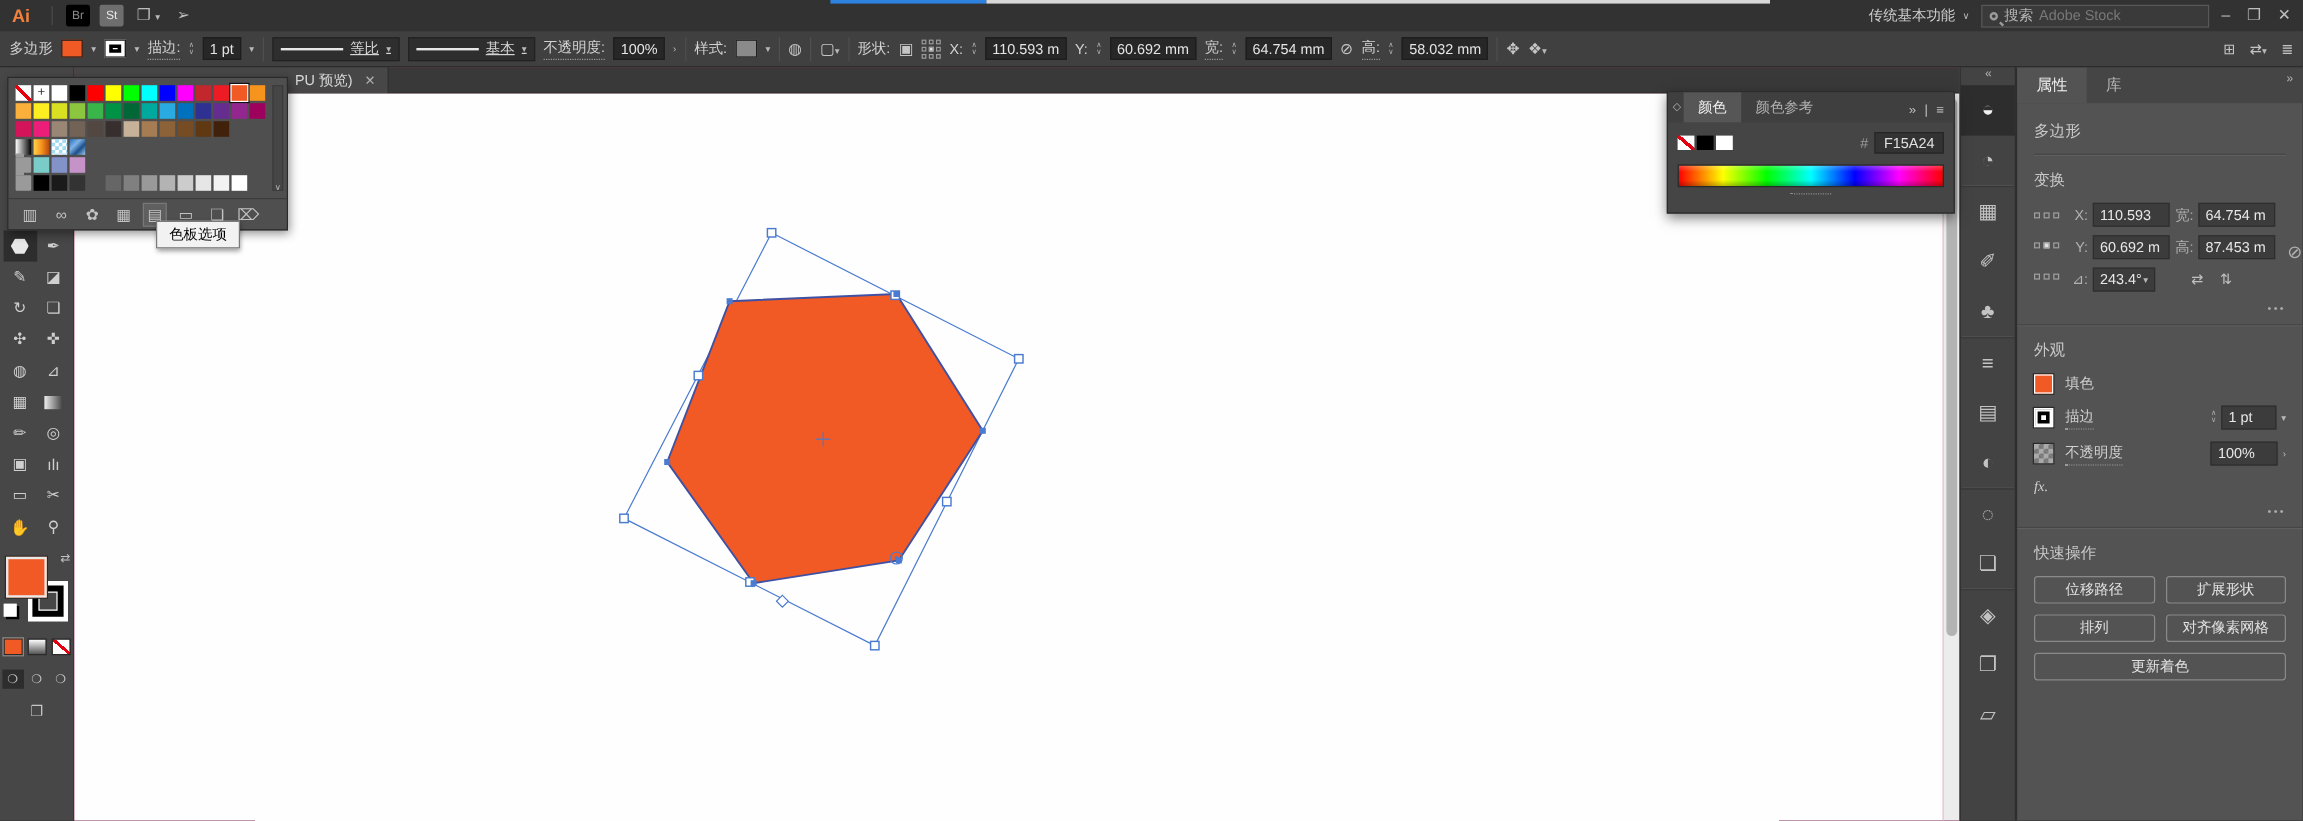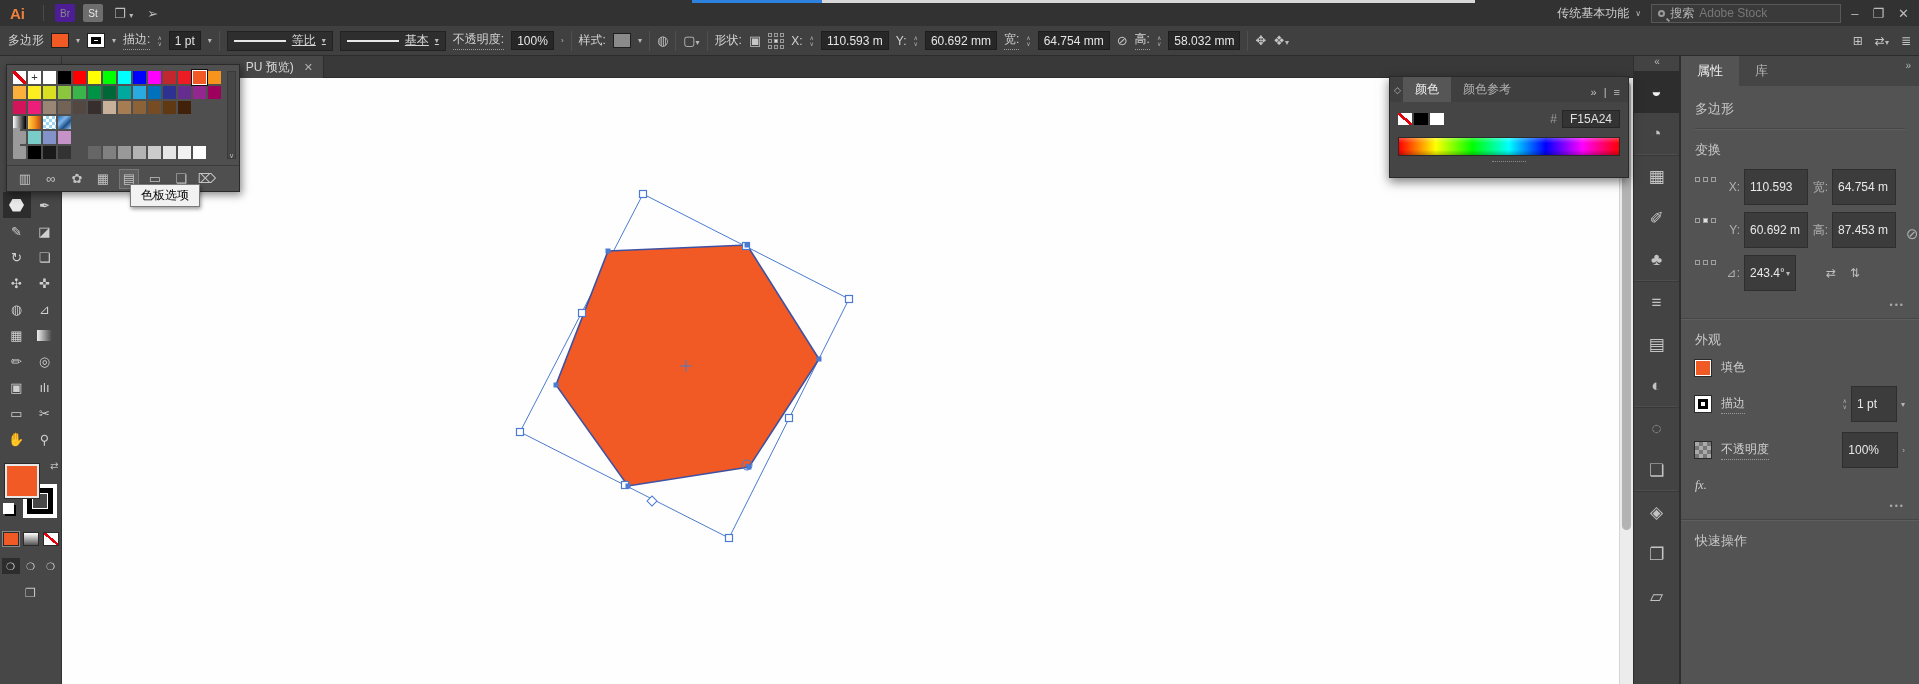--- a/index.html
+++ b/index.html
@@ -14,21 +14,21 @@
 
   
   .menubar { position:absolute; top:0; left:0; right:0; height:26px; background:#323232;
              display:flex; align-items:center; gap:2px; padding:0 6px; z-index:50; }
   .ai-logo { color:#f1813b; font-weight:bold; font-size:15px; padding:0 10px 0 4px; }
   .menus { display:flex; align-items:center; }
   .menu-item { padding:0 11px; font-size:13px; color:#d8d8d8; cursor:default; }
   .mb-sep { width:1px; height:16px; background:#4a4a4a; margin:0 6px; }
   .badge { width:20px; height:18px; display:flex; align-items:center; justify-content:center;
            font-size:10px; border-radius:2px; margin:0 3px; }
-  .badge-br { background:#4c1d95; color:#8a8a8a; }
+  .badge-br { background:#000000; color:#8a8a8a; }
   .badge-st { background:#6e6e6e; color:#e8e8e8; }
   .mb-icon { color:#bdbdbd; font-size:13px; padding:0 6px; }
   .mb-right { margin-left:auto; display:flex; align-items:center; gap:10px; }
   .workspace { color:#d0d0d0; font-size:12px; display:flex; gap:6px; align-items:center; }
   .searchbox { width:190px; height:19px; background:#3a3a3a; border:1px solid #585858;
                display:flex; align-items:center; gap:5px; padding:0 6px; }
   .mag { width:7px; height:7px; border:2px solid #9a9a9a; border-radius:50%; position:relative; flex:none; }
   .mag::after { content:""; position:absolute; width:4px; height:2px; background:#9a9a9a;
                 transform:rotate(45deg); left:6px; top:7px; }
   .search-lbl { color:#b5b5b5; } .search-ph { color:#787878; }
@@ -124,21 +124,21 @@
   .obj-type { color:#c8c8c8; font-size:13px; padding:4px 0 10px; border-bottom:1px solid #464646;
               box-shadow:0 1px 0 #5e5e5e; }
   .sec-title { color:#c8c8c8; font-size:13px; margin:12px 0 10px; }
   .tf-wrap { display:flex; gap:8px; }
   .refgrid { display:grid; grid-template-columns:repeat(3,5px); grid-gap:3px; margin-top:8px; flex:none; }
   .refgrid i { width:5px; height:5px; border:1px solid #a0a0a0; }
   .refgrid i.on { background:#e0e0e0; }
   .tf-fields { flex:1; }
   .tf-row { display:flex; align-items:center; gap:4px; margin-bottom:7px; }
   .flab { color:#b0b0b0; width:16px; text-align:right; flex:none; }
-  .pfield { background:#3c3c3c; border:1px solid #2e2e2e; color:#e8e8e8; height:36px;
+  .pfield { background:#3c3c3c; border:1px solid #2e2e2e; color:#e8e8e8; height:20px;
             width:64px; display:flex; align-items:center; padding:0 5px; flex:none; }
   .pfield.ang { width:52px; justify-content:space-between; }
   .chain { color:#b0b0b0; font-size:15px; align-self:center; margin-left:2px; }
   .flips { display:flex; gap:14px; color:#c0c0c0; margin-left:26px; }
   .more-dots { text-align:right; color:#a8a8a8; font-size:9px; letter-spacing:2px; margin:2px 0 8px; }
   .divider { border-bottom:1px solid #464646; box-shadow:0 1px 0 #5e5e5e; margin:0 -14px; }
   .ap-row { display:flex; align-items:center; gap:10px; margin-bottom:10px; }
   .ap-chip { width:16px; height:16px; flex:none; border:1px solid #fff; box-shadow:0 0 0 1px #2a2a2a; }
   .ap-chip.stroke { background:#fff; box-shadow:inset 0 0 0 2px #fff, inset 0 0 0 5px #000, 0 0 0 1px #2a2a2a; }
   .ap-chip.checker { border:none;
@@ -639,20 +639,32 @@
           <span class="ap-group">
             <span class="pfield" style="width:56px">100%</span>
             <span class="dd">›</span>
           </span>
         </div>
         <div class="fx">fx.</div>
         <div class="more-dots">•••</div>
         <div class="divider"></div>
 
         <div class="sec-title">快速操作</div>
+        <div class="qa-grid">
+
+            <button class="qa-btn">位移路径</button>
+
+            <button class="qa-btn">扩展形状</button>
+
+            <button class="qa-btn">排列</button>
+
+            <button class="qa-btn">对齐像素网格</button>
+
+            <button class="qa-btn wide">更新着色</button>
+          </div>
       </div>
     </div>
   </div>
 
   <div class="sw-popup">
     <div class="sw-grid">
 
         <span class="sw sw-none"></span>
 
         <span class="sw sw-reg"></span>

